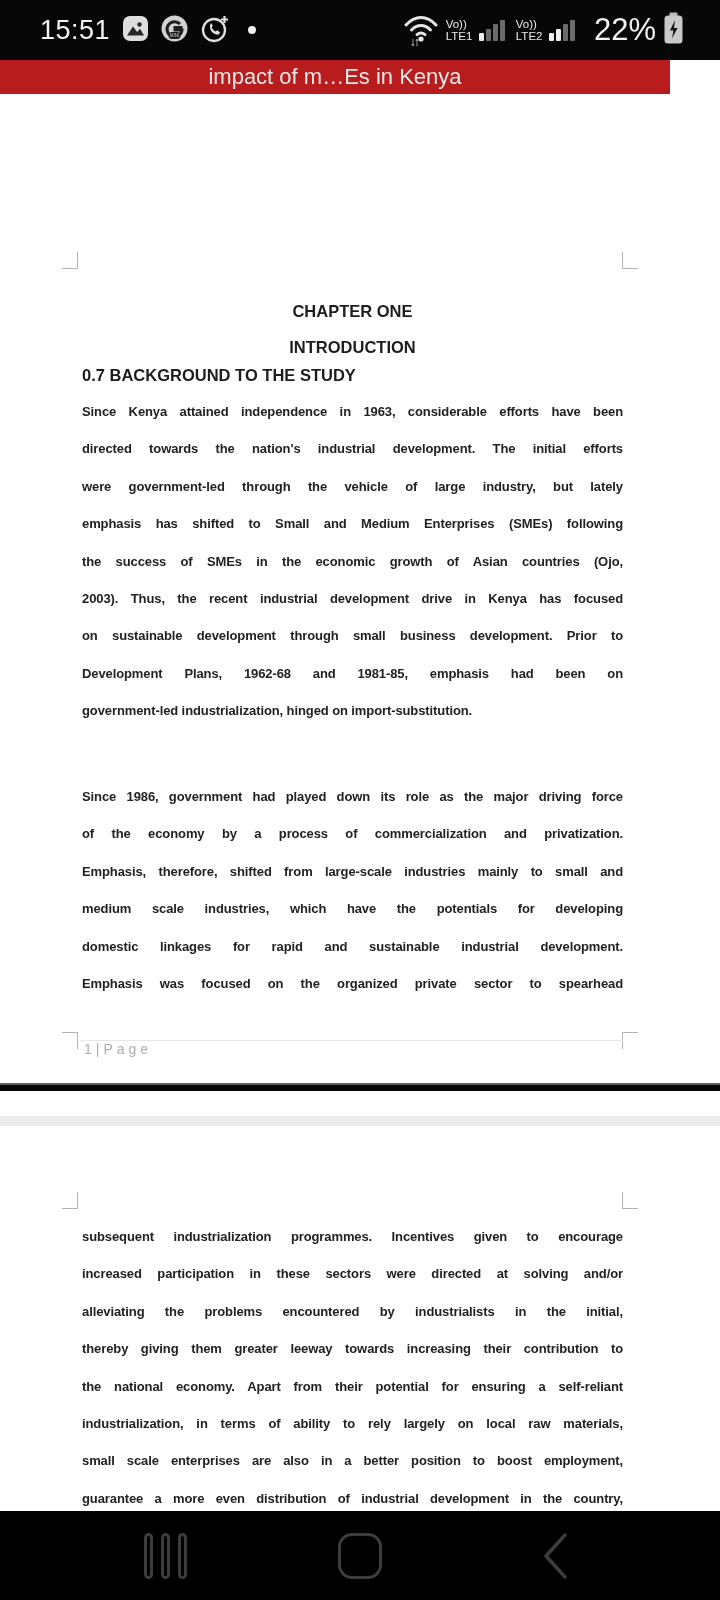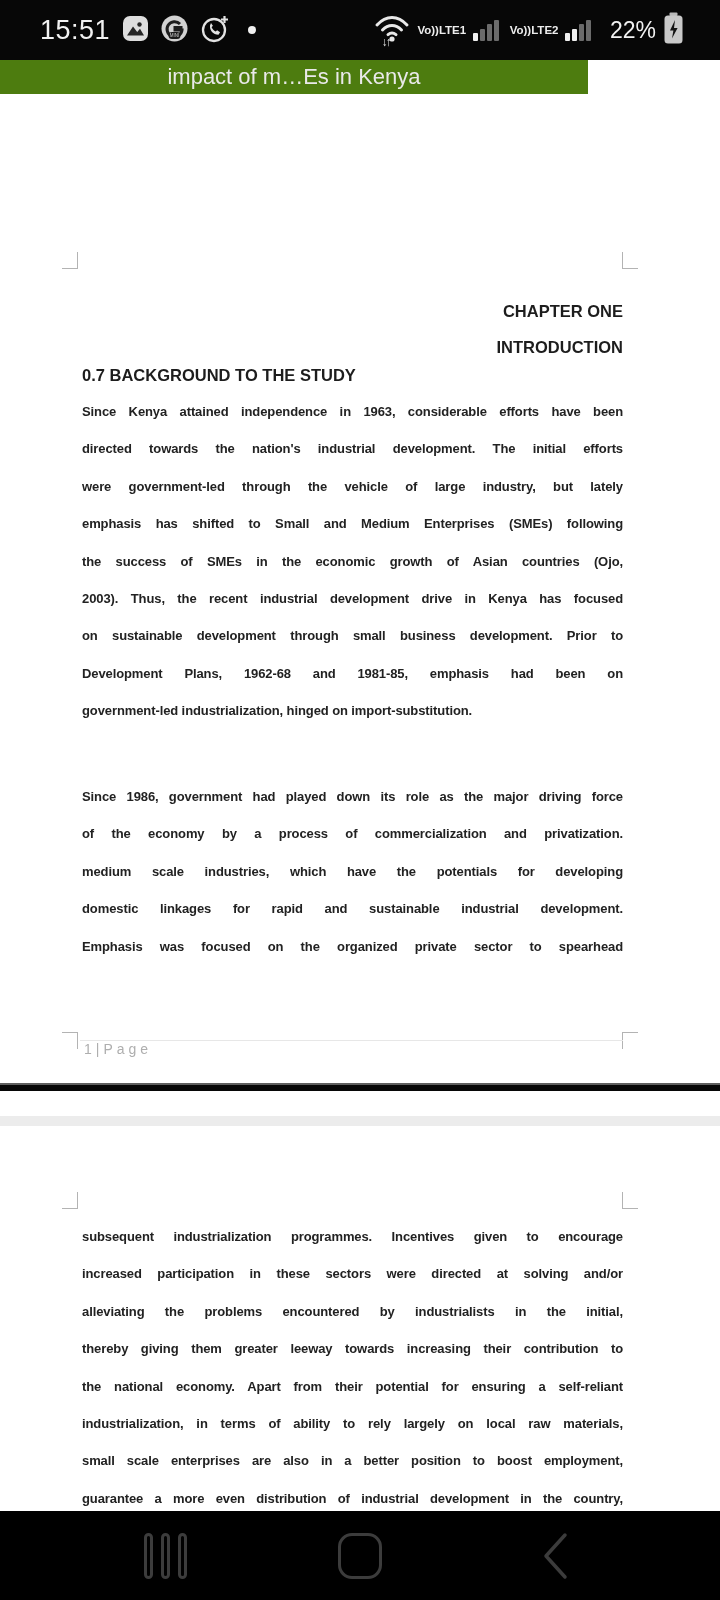--- a/index.html
+++ b/index.html
@@ -14,44 +14,44 @@
     position:absolute; left:0; top:0; width:720px; height:60px;
     background:#070707; display:flex; align-items:center;
     padding:0 36px 0 40px; color:#f2f2f2;
   }
   .clock { font-size:27px; font-weight:400; letter-spacing:0.5px; }
   .sb-left { display:flex; align-items:center; gap:11px; margin-left:12px; }
   .sb-right { display:flex; align-items:center; gap:7px; margin-left:auto; }
   .notif-dot { width:8px; height:8px; border-radius:50%; background:#f0f0f0; margin-left:6px; }
   .wifi-wrap { position:relative; width:36px; height:32px; }
   .wifi-arrows { position:absolute; left:7px; bottom:-3px; font-size:12px; color:#e8e8e8; letter-spacing:-2px; }
-  .sim { display:flex; flex-direction:row; align-items:flex-start;
-         font-size:11.5px; line-height:12px; font-weight:700; color:#ededed; }
+  .sim { display:flex; flex-direction:column; align-items:flex-start;
+         font-size:11.5px; line-height:12px; font-weight:400; color:#ededed; }
   .sigbars { display:flex; align-items:flex-end; gap:2.5px; height:21px; margin-right:4px; }
   .sigbar { width:4.5px; border-radius:1px; background:#6b6b6b; }
   .sigbar.on { background:#efefef; }
-  .battery-percent { font-size:23px; font-weight:400; margin-left:8px; }
+  .battery-percent { font-size:31px; font-weight:400; margin-left:8px; }
   
   .title-bar {
-    position:absolute; left:0; top:60px; width:588px; height:34px;
-    background:#4d7c0f; display:flex; align-items:center; justify-content:center;
+    position:absolute; left:0; top:60px; width:670px; height:34px;
+    background:#b91c1c; display:flex; align-items:center; justify-content:center;
   }
   .doc-title { color:#e9e9e9; font-size:22px; font-weight:400; }
   
   .doc-area { position:absolute; left:0; top:94px; width:720px; height:1417px; background:#fff; }
   .cmark { position:absolute; width:16px; height:17px; border:0 solid #b3b3b3; }
   .cmark.tl { border-right-width:1.5px; border-bottom-width:1.5px; }
   .cmark.tr { border-left-width:1.5px;  border-bottom-width:1.5px; }
   .cmark.bl { border-right-width:1.5px; border-top-width:1.5px; }
   .cmark.br { border-left-width:1.5px;  border-top-width:1.5px; }
   .heading {
     position:absolute; left:82px; width:541px; color:#1d1d1d;
     font-size:16.5px; font-weight:700; line-height:20px;
   }
-  .heading.center { text-align:right; }
+  .heading.center { text-align:center; }
   .para { position:absolute; left:82px; width:541px; color:#222; }
   .tline {
     font-size:13px; line-height:37.4px; letter-spacing:-0.1px;
     text-align:justify; text-align-last:justify;
     height:37.4px; overflow:hidden; white-space:nowrap;font-weight:bold;
   }
   .tline.tline-end { text-align-last:left; }
   .footer-rule { position:absolute; left:80px; top:946px; width:543px; height:1px; background:#e7e7e7; }
   .page-num {
     position:absolute; left:84px; top:947px; color:#aeaeae;
@@ -168,20 +168,21 @@
         <div class="tline">emphasis has shifted to Small and Medium Enterprises (SMEs) following</div>
         <div class="tline">the success of SMEs in the economic growth of Asian countries (Ojo,</div>
         <div class="tline">2003). Thus, the recent industrial development drive in Kenya has focused</div>
         <div class="tline">on sustainable development through small business development. Prior to</div>
         <div class="tline">Development Plans, 1962-68 and 1981-85, emphasis had been on</div>
         <div class="tline tline-end">government-led industrialization, hinged on import-substitution.</div>
       </div>
     <div class="para" style="top:684px;">
         <div class="tline">Since 1986, government had played down its role as the major driving force</div>
         <div class="tline">of the economy by a process of commercialization and privatization.</div>
+        <div class="tline">Emphasis, therefore, shifted from large-scale industries mainly to small and</div>
         <div class="tline">medium scale industries, which have the potentials for developing</div>
         <div class="tline">domestic linkages for rapid and sustainable industrial development.</div>
         <div class="tline">Emphasis was focused on the organized private sector to spearhead</div>
       </div>
 
     <div class="cmark bl" style="left:62px; top:938px;"></div>
     <div class="cmark br" style="left:622px; top:938px;"></div>
     <div class="footer-rule"></div>
     <div class="page-num">1|Page</div>
 

